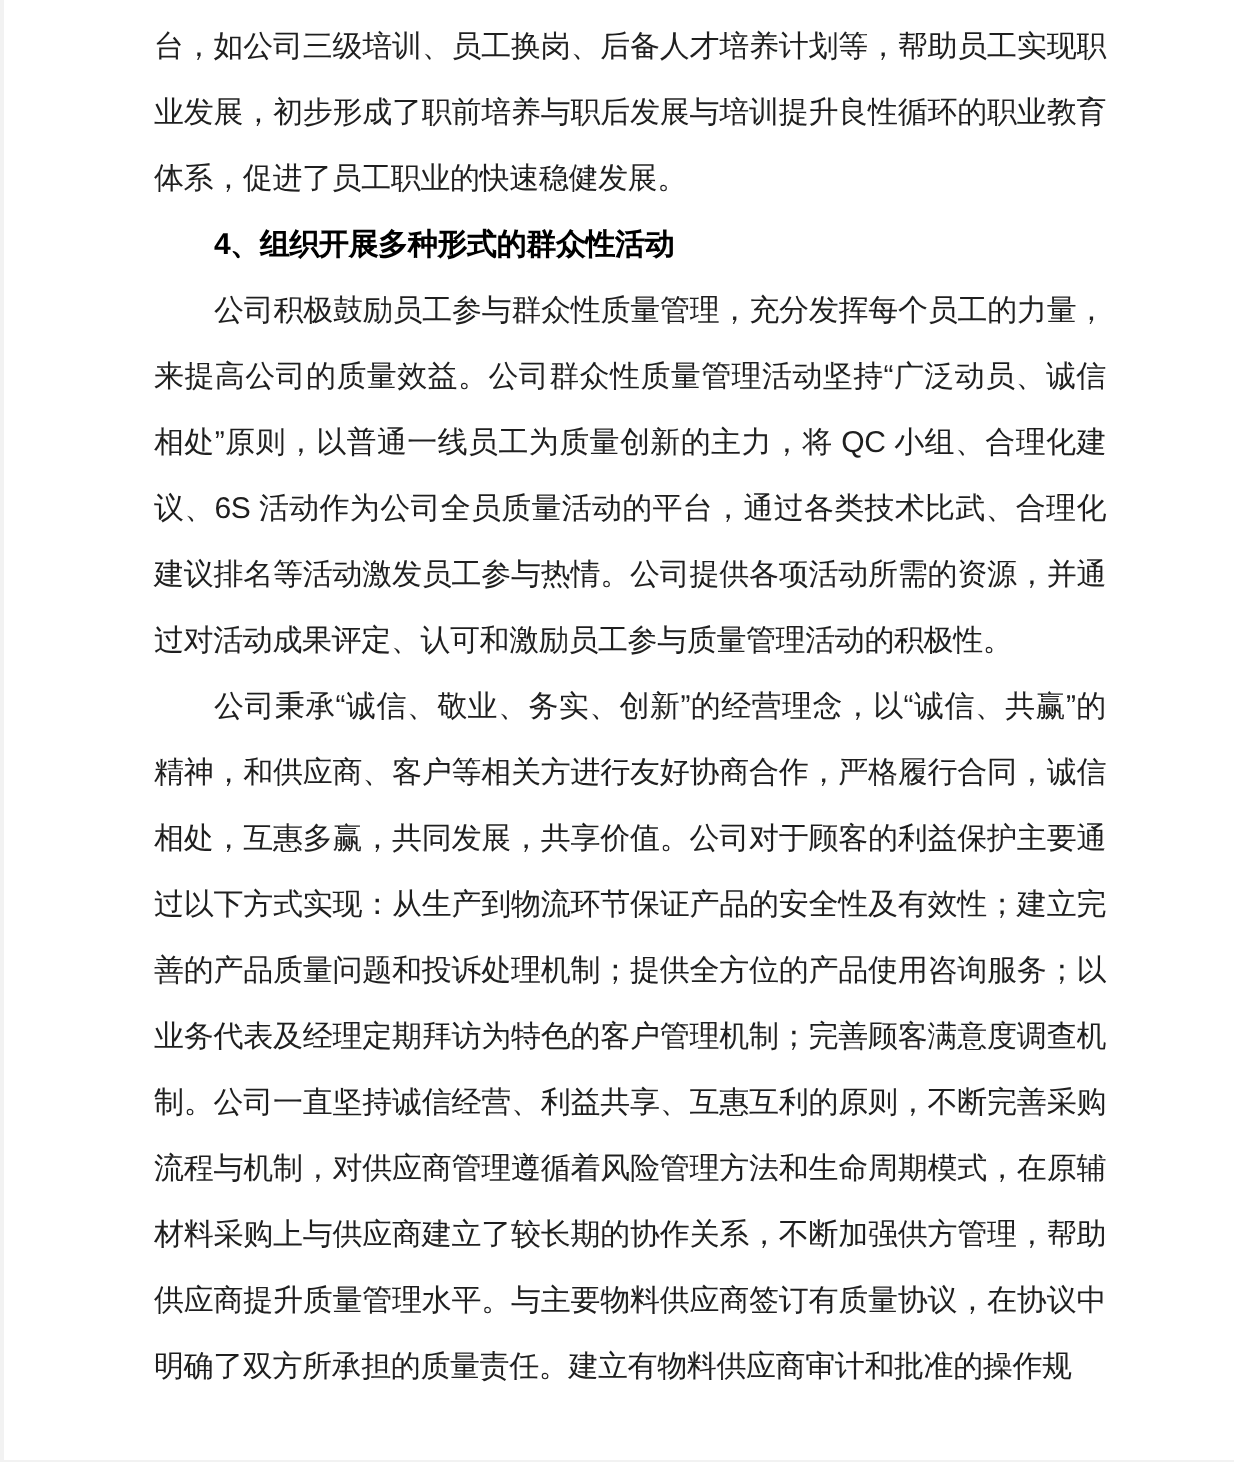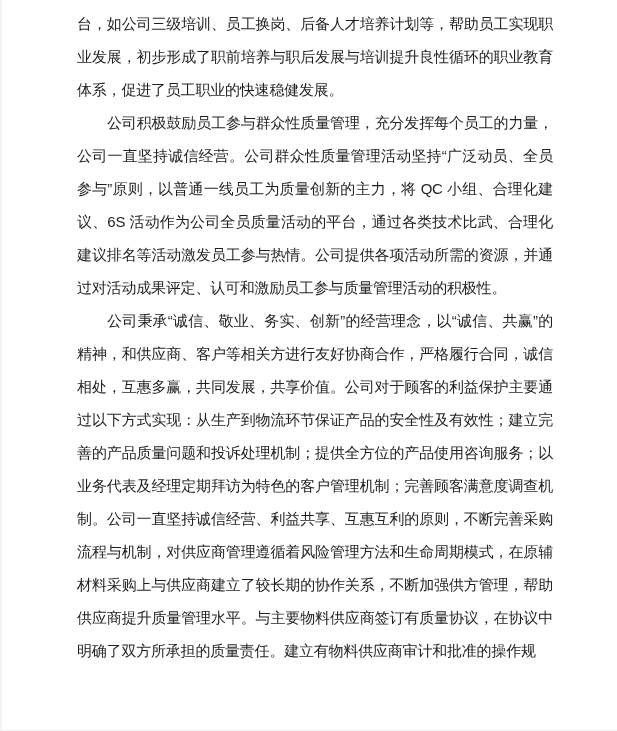--- a/index.html
+++ b/index.html
@@ -39,18 +39,19 @@
   .indent {
     text-indent: 2em;
   }
 </style>
 </head>
 <body>
 
 <div class="page">
   <p class="block">台，如公司三级培训、员工换岗、后备人才培养计划等，帮助员工实现职业发展，初步形成了职前培养与职后发展与培训提升良性循环的职业教育体系，促进了员工职业的快速稳健发展。</p>
 
+  <p class="block heading">4、组织开展多种形式的群众性活动</p>
 
-  <p class="block indent">公司积极鼓励员工参与群众性质量管理，充分发挥每个员工的力量，公司一直坚持诚信经营。公司群众性质量管理活动坚持“广泛动员、全员参与”原则，以普通一线员工为质量创新的主力，将 QC 小组、合理化建议、6S 活动作为公司全员质量活动的平台，通过各类技术比武、合理化建议排名等活动激发员工参与热情。公司提供各项活动所需的资源，并通过对活动成果评定、认可和激励员工参与质量管理活动的积极性。</p>
+  <p class="block indent">公司积极鼓励员工参与群众性质量管理，充分发挥每个员工的力量，来提高公司的质量效益。公司群众性质量管理活动坚持“广泛动员、诚信相处”原则，以普通一线员工为质量创新的主力，将 QC 小组、合理化建议、6S 活动作为公司全员质量活动的平台，通过各类技术比武、合理化建议排名等活动激发员工参与热情。公司提供各项活动所需的资源，并通过对活动成果评定、认可和激励员工参与质量管理活动的积极性。</p>
 
 
   <p class="block indent">公司秉承“诚信、敬业、务实、创新”的经营理念，以“诚信、共赢”的精神，和供应商、客户等相关方进行友好协商合作，严格履行合同，诚信相处，互惠多赢，共同发展，共享价值。公司对于顾客的利益保护主要通过以下方式实现：从生产到物流环节保证产品的安全性及有效性；建立完善的产品质量问题和投诉处理机制；提供全方位的产品使用咨询服务；以业务代表及经理定期拜访为特色的客户管理机制；完善顾客满意度调查机制。公司一直坚持诚信经营、利益共享、互惠互利的原则，不断完善采购流程与机制，对供应商管理遵循着风险管理方法和生命周期模式，在原辅材料采购上与供应商建立了较长期的协作关系，不断加强供方管理，帮助供应商提升质量管理水平。与主要物料供应商签订有质量协议，在协议中明确了双方所承担的质量责任。建立有物料供应商审计和批准的操作规</p>
 </div>
 
 </body></html>

